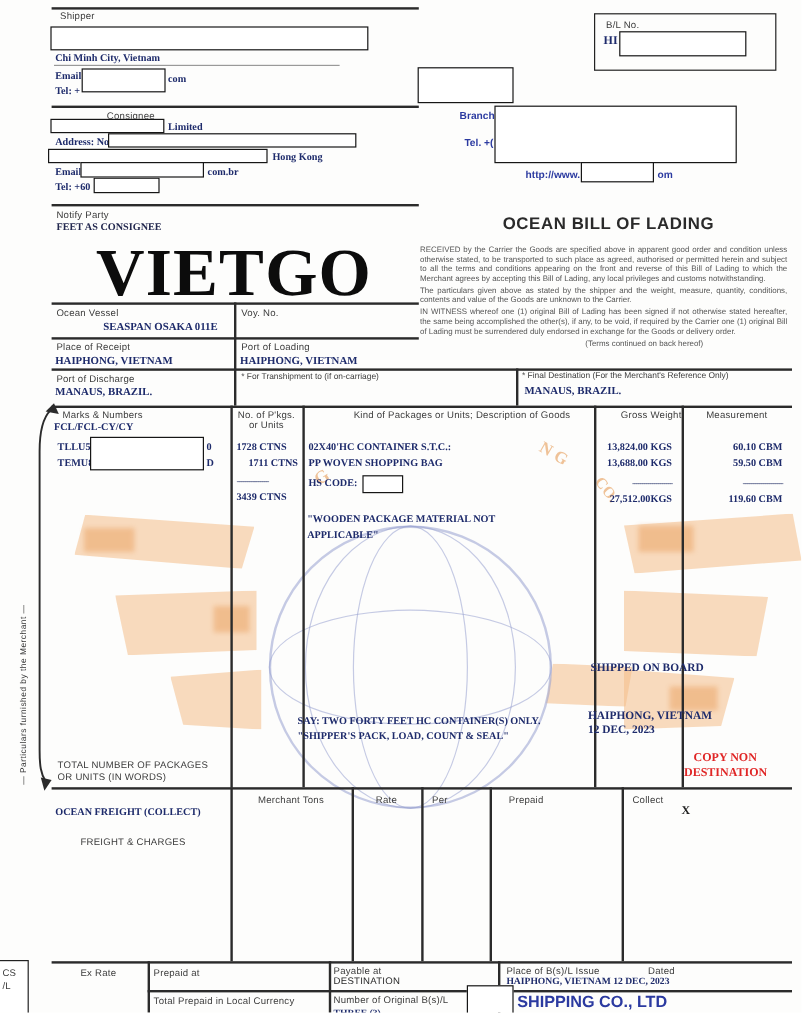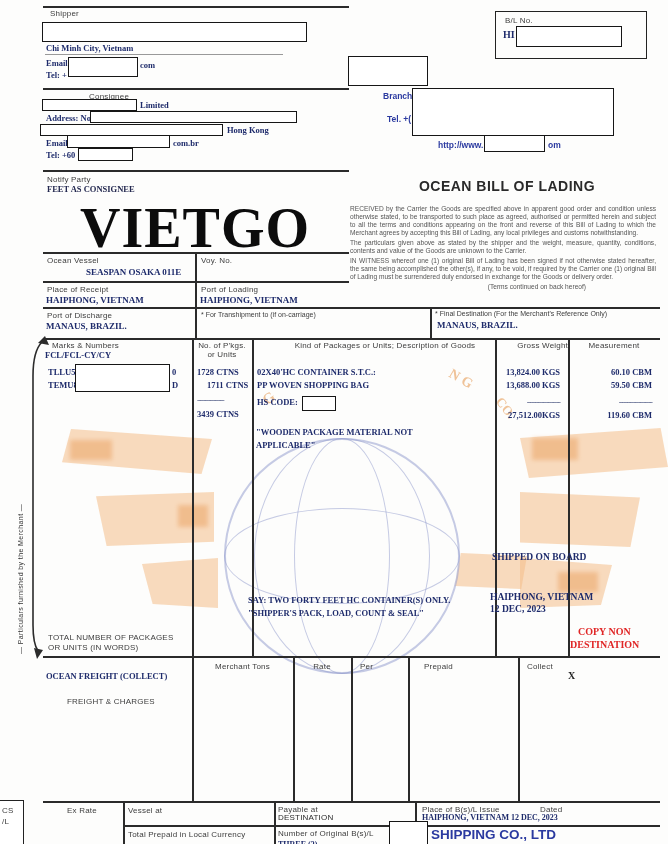--- a/index.html
+++ b/index.html
@@ -197,21 +197,21 @@
   <div class="abs lbl" style="left:47px;top:697px;margin-left:20px;">FREIGHT &amp; CHARGES</div>
   <div class="abs val val85" style="left:46px;top:672px;">OCEAN FREIGHT (COLLECT)</div>
   <div class="abs lbl ctr" style="left:192px;top:662px;width:101px;">Merchant Tons</div>
   <div class="abs lbl ctr" style="left:293px;top:662px;width:58px;">Rate</div>
   <div class="abs lbl" style="left:360px;top:662px;">Per</div>
   <div class="abs lbl" style="left:424px;top:662px;">Prepaid</div>
   <div class="abs lbl" style="left:527px;top:662px;">Collect</div>
   <div class="abs" style="left:568px;top:670px;font-family:'Liberation Serif',serif;font-weight:bold;font-size:10px;color:#222;">X</div>
 
   <div class="abs lbl" style="left:67px;top:806px;">Ex Rate</div>
-  <div class="abs lbl" style="left:128px;top:806px;">Vessel at</div>
+  <div class="abs lbl" style="left:128px;top:806px;">Prepaid at</div>
   <div class="abs lbl" style="left:278px;top:805px;">Payable at</div>
   <div class="abs lbl" style="left:278px;top:813px;color:#2a2a2a;">DESTINATION</div>
   <div class="abs lbl" style="left:422px;top:805px;">Place  of B(s)/L Issue</div>
   <div class="abs lbl" style="left:540px;top:805px;">Dated</div>
   <div class="abs val" style="left:422px;top:813px;font-size:8px;">HAIPHONG, VIETNAM  12 DEC, 2023</div>
   <div class="abs lbl" style="left:128px;top:830px;">Total Prepaid in Local Currency</div>
   <div class="abs lbl" style="left:278px;top:829px;">Number of Original B(s)/L</div>
   <div class="abs val" style="left:278px;top:840px;font-size:8px;">THREE (3)</div>
   <div class="abs redact" style="left:389px;top:821px;width:39px;height:28px;"></div>
   <div class="abs blue" style="left:431px;top:827px;font-size:13.5px;font-weight:bold;">SHIPPING CO., LTD</div>

